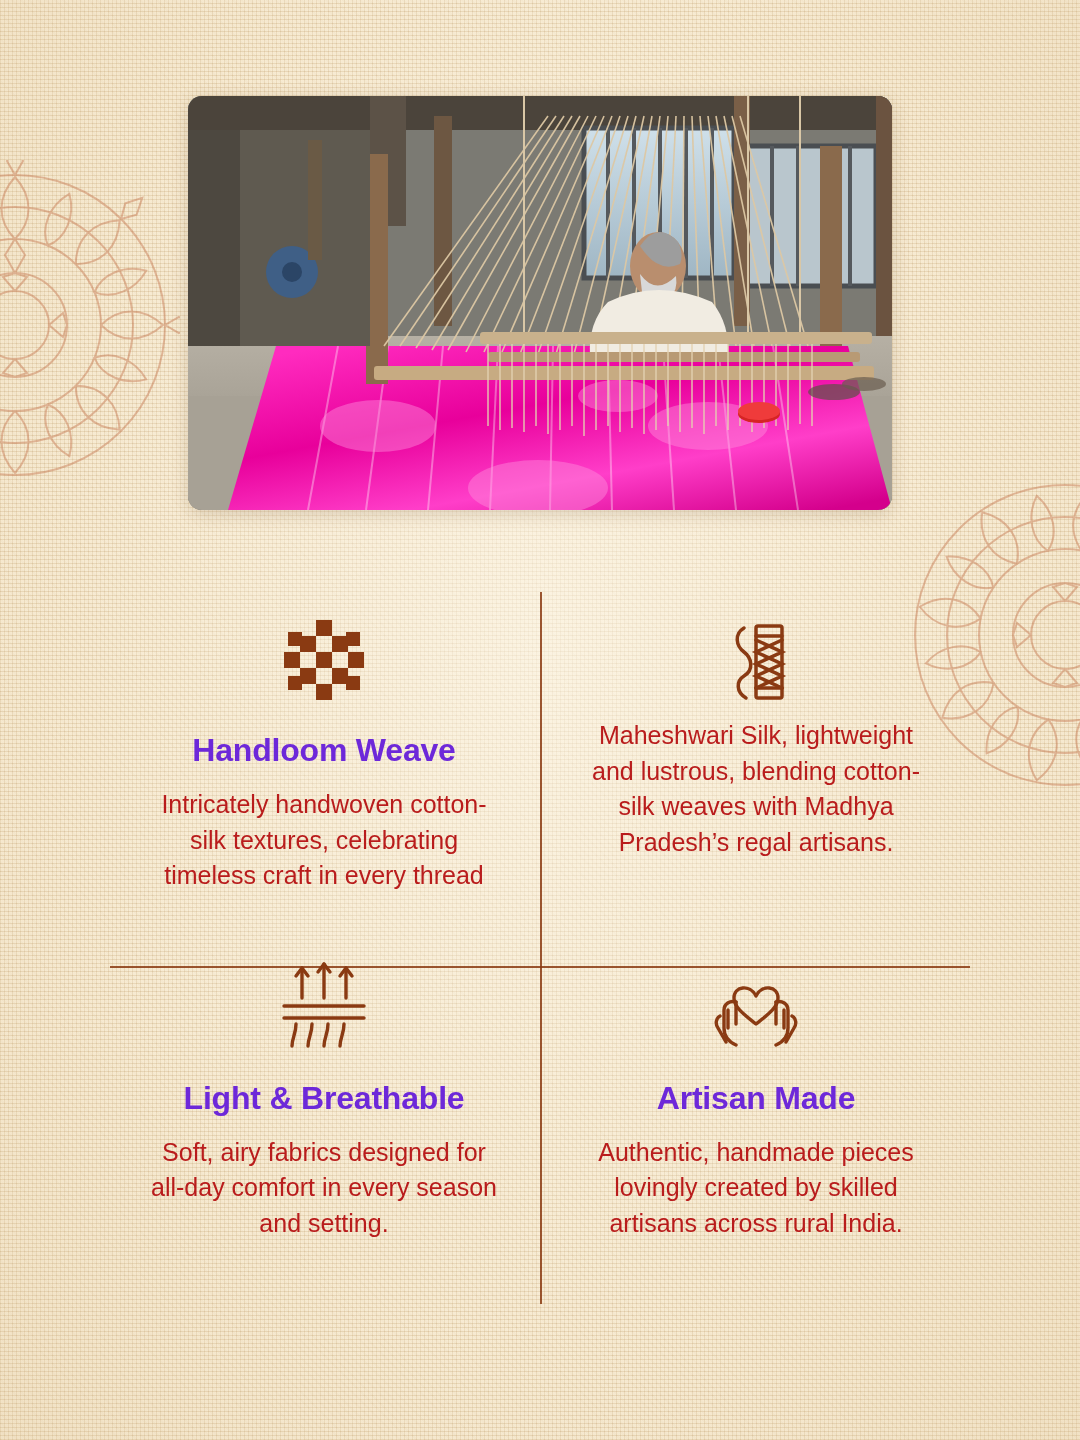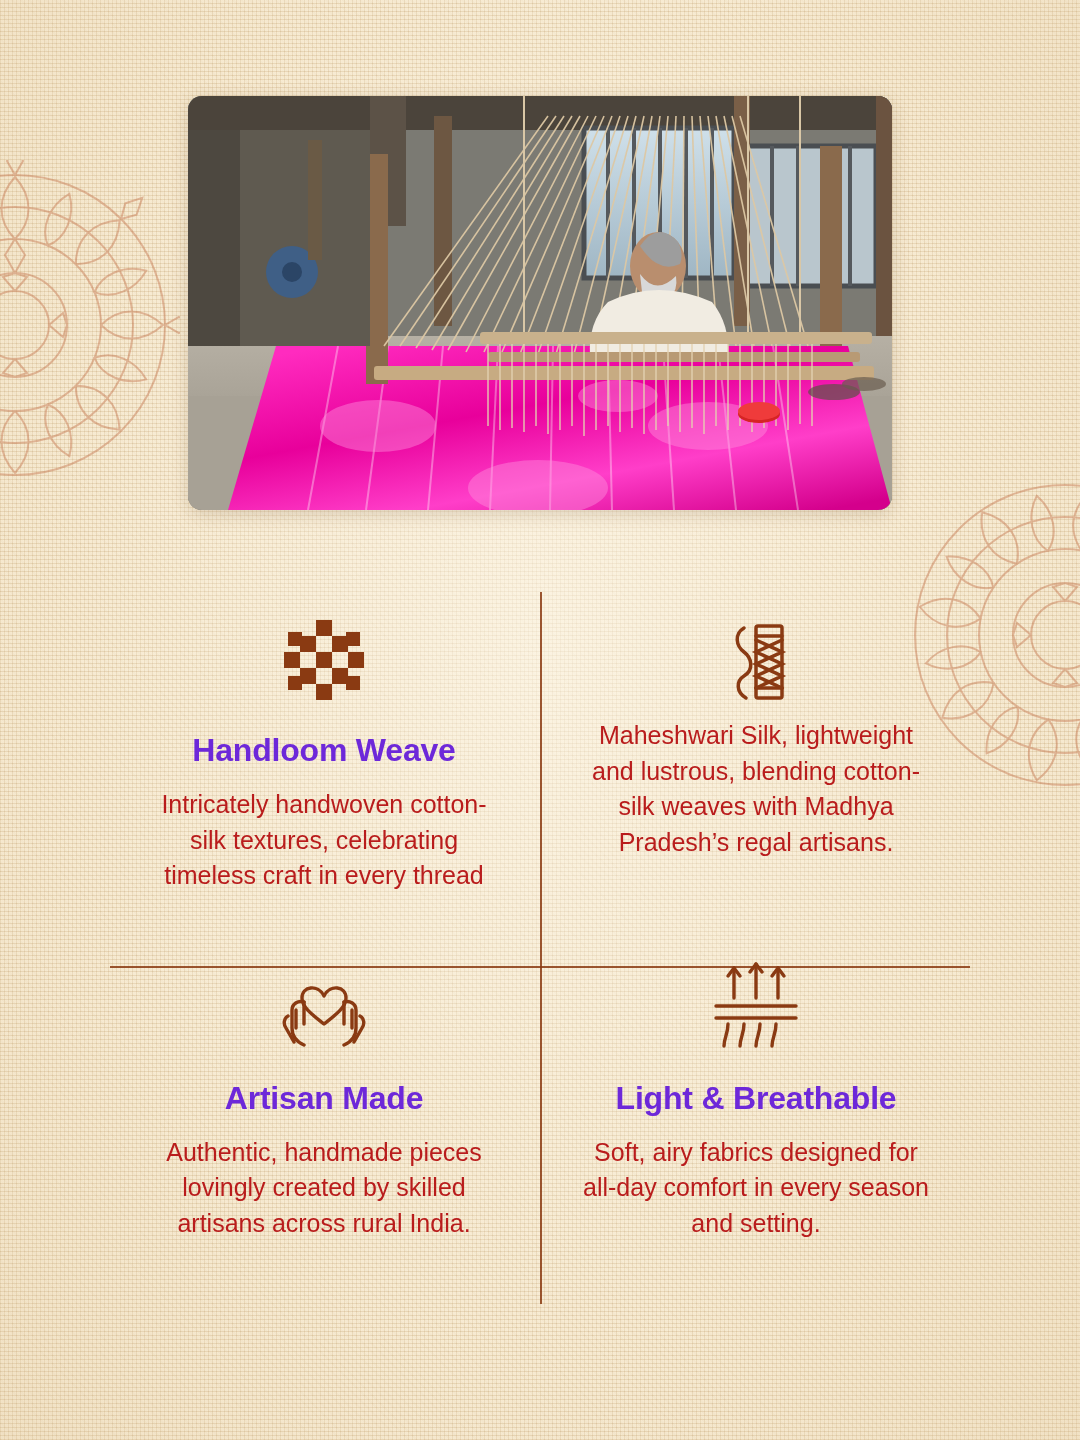--- a/index.html
+++ b/index.html
@@ -527,58 +527,58 @@
         </svg>
       </div>
       <p>Maheshwari Silk, lightweight and lustrous, blending cotton-silk weaves with Madhya Pradesh’s regal artisans.</p>
     </div>
 
     <div class="feature row2">
       <div class="icon-wrap">
         <svg width="100" height="100" viewBox="0 0 100 100">
           <g stroke="#8a3a12" fill="none" stroke-width="3.4" stroke-linecap="round" stroke-linejoin="round">
 
+            <path d="M28,42 L28,12"></path>
+              <path d="M22,20 L28,12 L34,20"></path>
+            <path d="M50,42 L50,8"></path>
+              <path d="M44,16 L50,8 L56,16"></path>
+            <path d="M72,42 L72,12"></path>
+              <path d="M66,20 L72,12 L78,20"></path>
+
+            <line x1="10" y1="50" x2="90" y2="50"></line>
+            <line x1="10" y1="62" x2="90" y2="62"></line>
+
+            <path d="M22,68 c0,10 -4,14 -4,22"></path>
+            <path d="M38,68 c0,10 -4,14 -4,22"></path>
+            <path d="M54,68 c0,10 -4,14 -4,22"></path>
+            <path d="M70,68 c0,10 -4,14 -4,22"></path>
+          </g>
+        </svg>
+      </div>
+      <h3>Light &amp; Breathable</h3>
+      <p>Soft, airy fabrics designed for all-day comfort in every season and setting.</p>
+    </div>
+
+    <div class="feature row2">
+      <div class="icon-wrap">
+        <svg width="100" height="100" viewBox="0 0 100 100">
+          <g stroke="#8a3a12" fill="none" stroke-width="3.4" stroke-linecap="round" stroke-linejoin="round">
+
             <path d="M50,40 c-6,-12 -22,-10 -22,2 c0,10 12,18 22,26 c10,-8 22,-16 22,-26 c0,-12 -16,-14 -22,-2 Z"></path>
 
             <path d="M30,46 c-6,-2 -12,2 -12,8 l0,18 c0,8 5,14 12,17"></path>
             <path d="M30,46 l0,22"></path>
             <path d="M22,54 l0,18"></path>
             <path d="M14,60 c-4,2 -5,8 -2,12 l8,14"></path>
 
             <path d="M70,46 c6,-2 12,2 12,8 l0,18 c0,8 -5,14 -12,17"></path>
             <path d="M70,46 l0,22"></path>
             <path d="M78,54 l0,18"></path>
             <path d="M86,60 c4,2 5,8 2,12 l-8,14"></path>
           </g>
         </svg>
       </div>
       <h3>Artisan Made</h3>
       <p>Authentic, handmade pieces lovingly created by skilled artisans across rural India.</p>
     </div>
 
-    <div class="feature row2">
-      <div class="icon-wrap">
-        <svg width="100" height="100" viewBox="0 0 100 100">
-          <g stroke="#8a3a12" fill="none" stroke-width="3.4" stroke-linecap="round" stroke-linejoin="round">
-
-            <path d="M28,42 L28,12"></path>
-              <path d="M22,20 L28,12 L34,20"></path>
-            <path d="M50,42 L50,8"></path>
-              <path d="M44,16 L50,8 L56,16"></path>
-            <path d="M72,42 L72,12"></path>
-              <path d="M66,20 L72,12 L78,20"></path>
-
-            <line x1="10" y1="50" x2="90" y2="50"></line>
-            <line x1="10" y1="62" x2="90" y2="62"></line>
-
-            <path d="M22,68 c0,10 -4,14 -4,22"></path>
-            <path d="M38,68 c0,10 -4,14 -4,22"></path>
-            <path d="M54,68 c0,10 -4,14 -4,22"></path>
-            <path d="M70,68 c0,10 -4,14 -4,22"></path>
-          </g>
-        </svg>
-      </div>
-      <h3>Light &amp; Breathable</h3>
-      <p>Soft, airy fabrics designed for all-day comfort in every season and setting.</p>
-    </div>
-
   </div>
 </div>
 
 </body></html>

